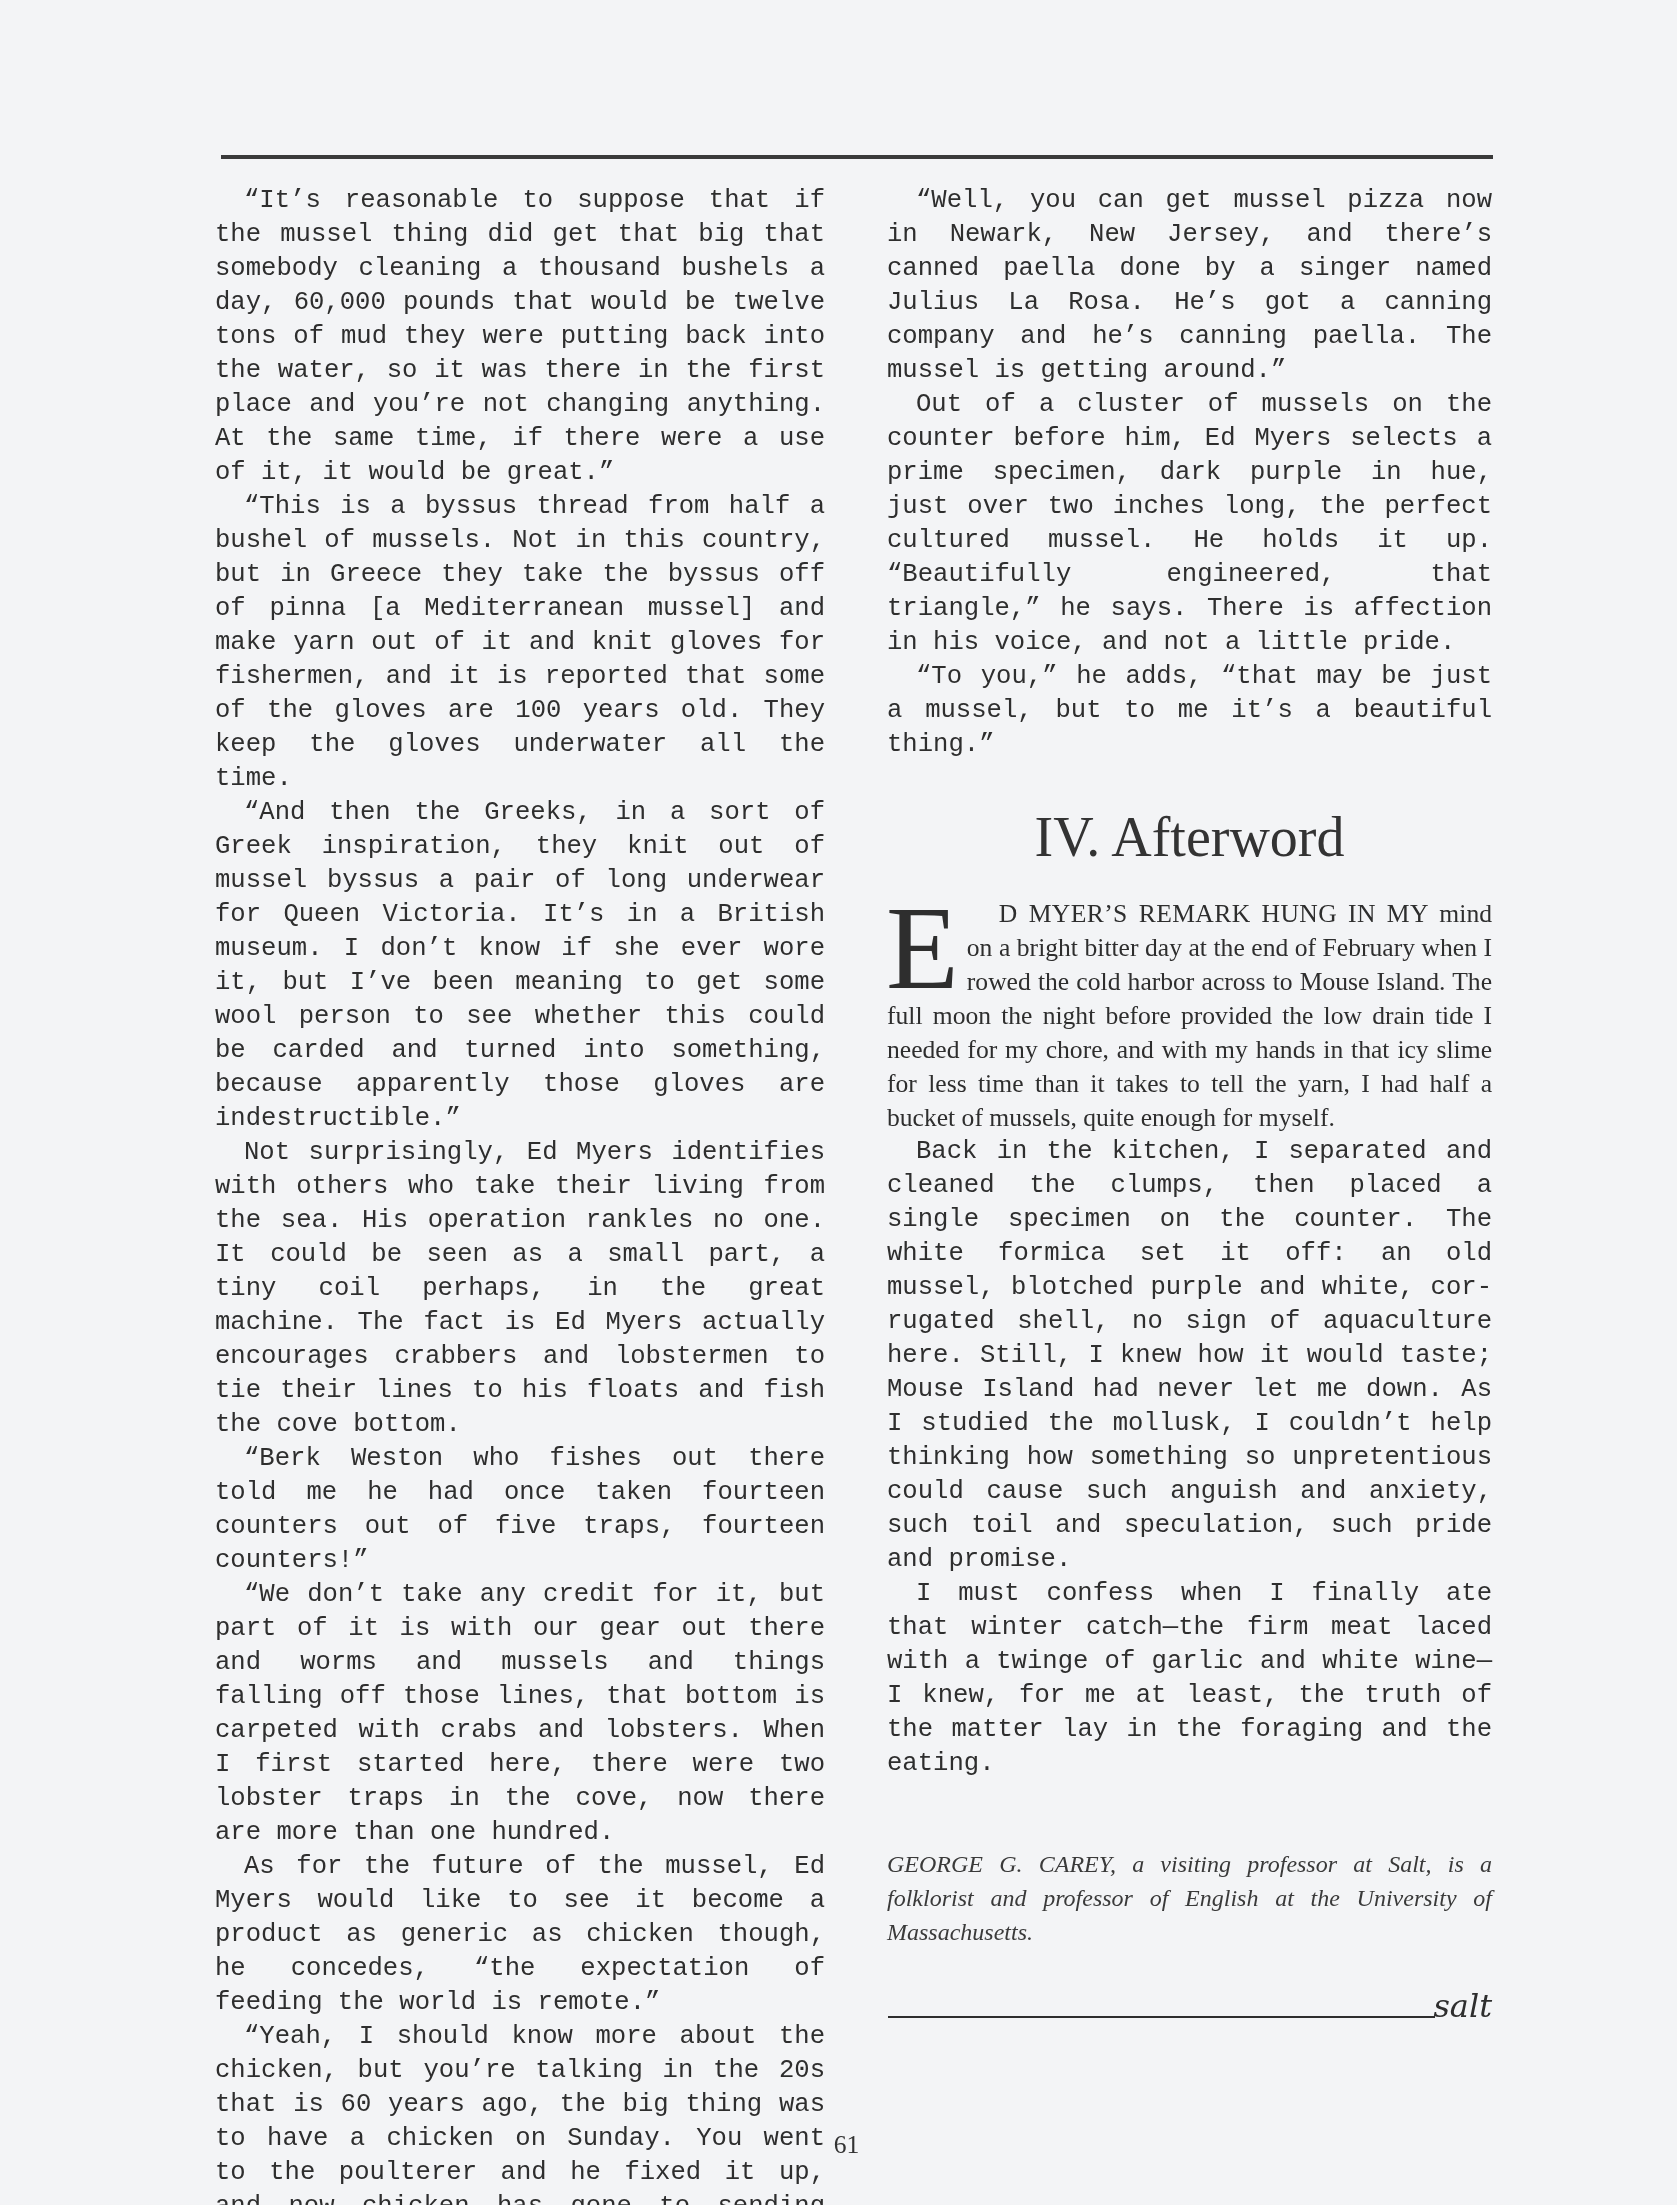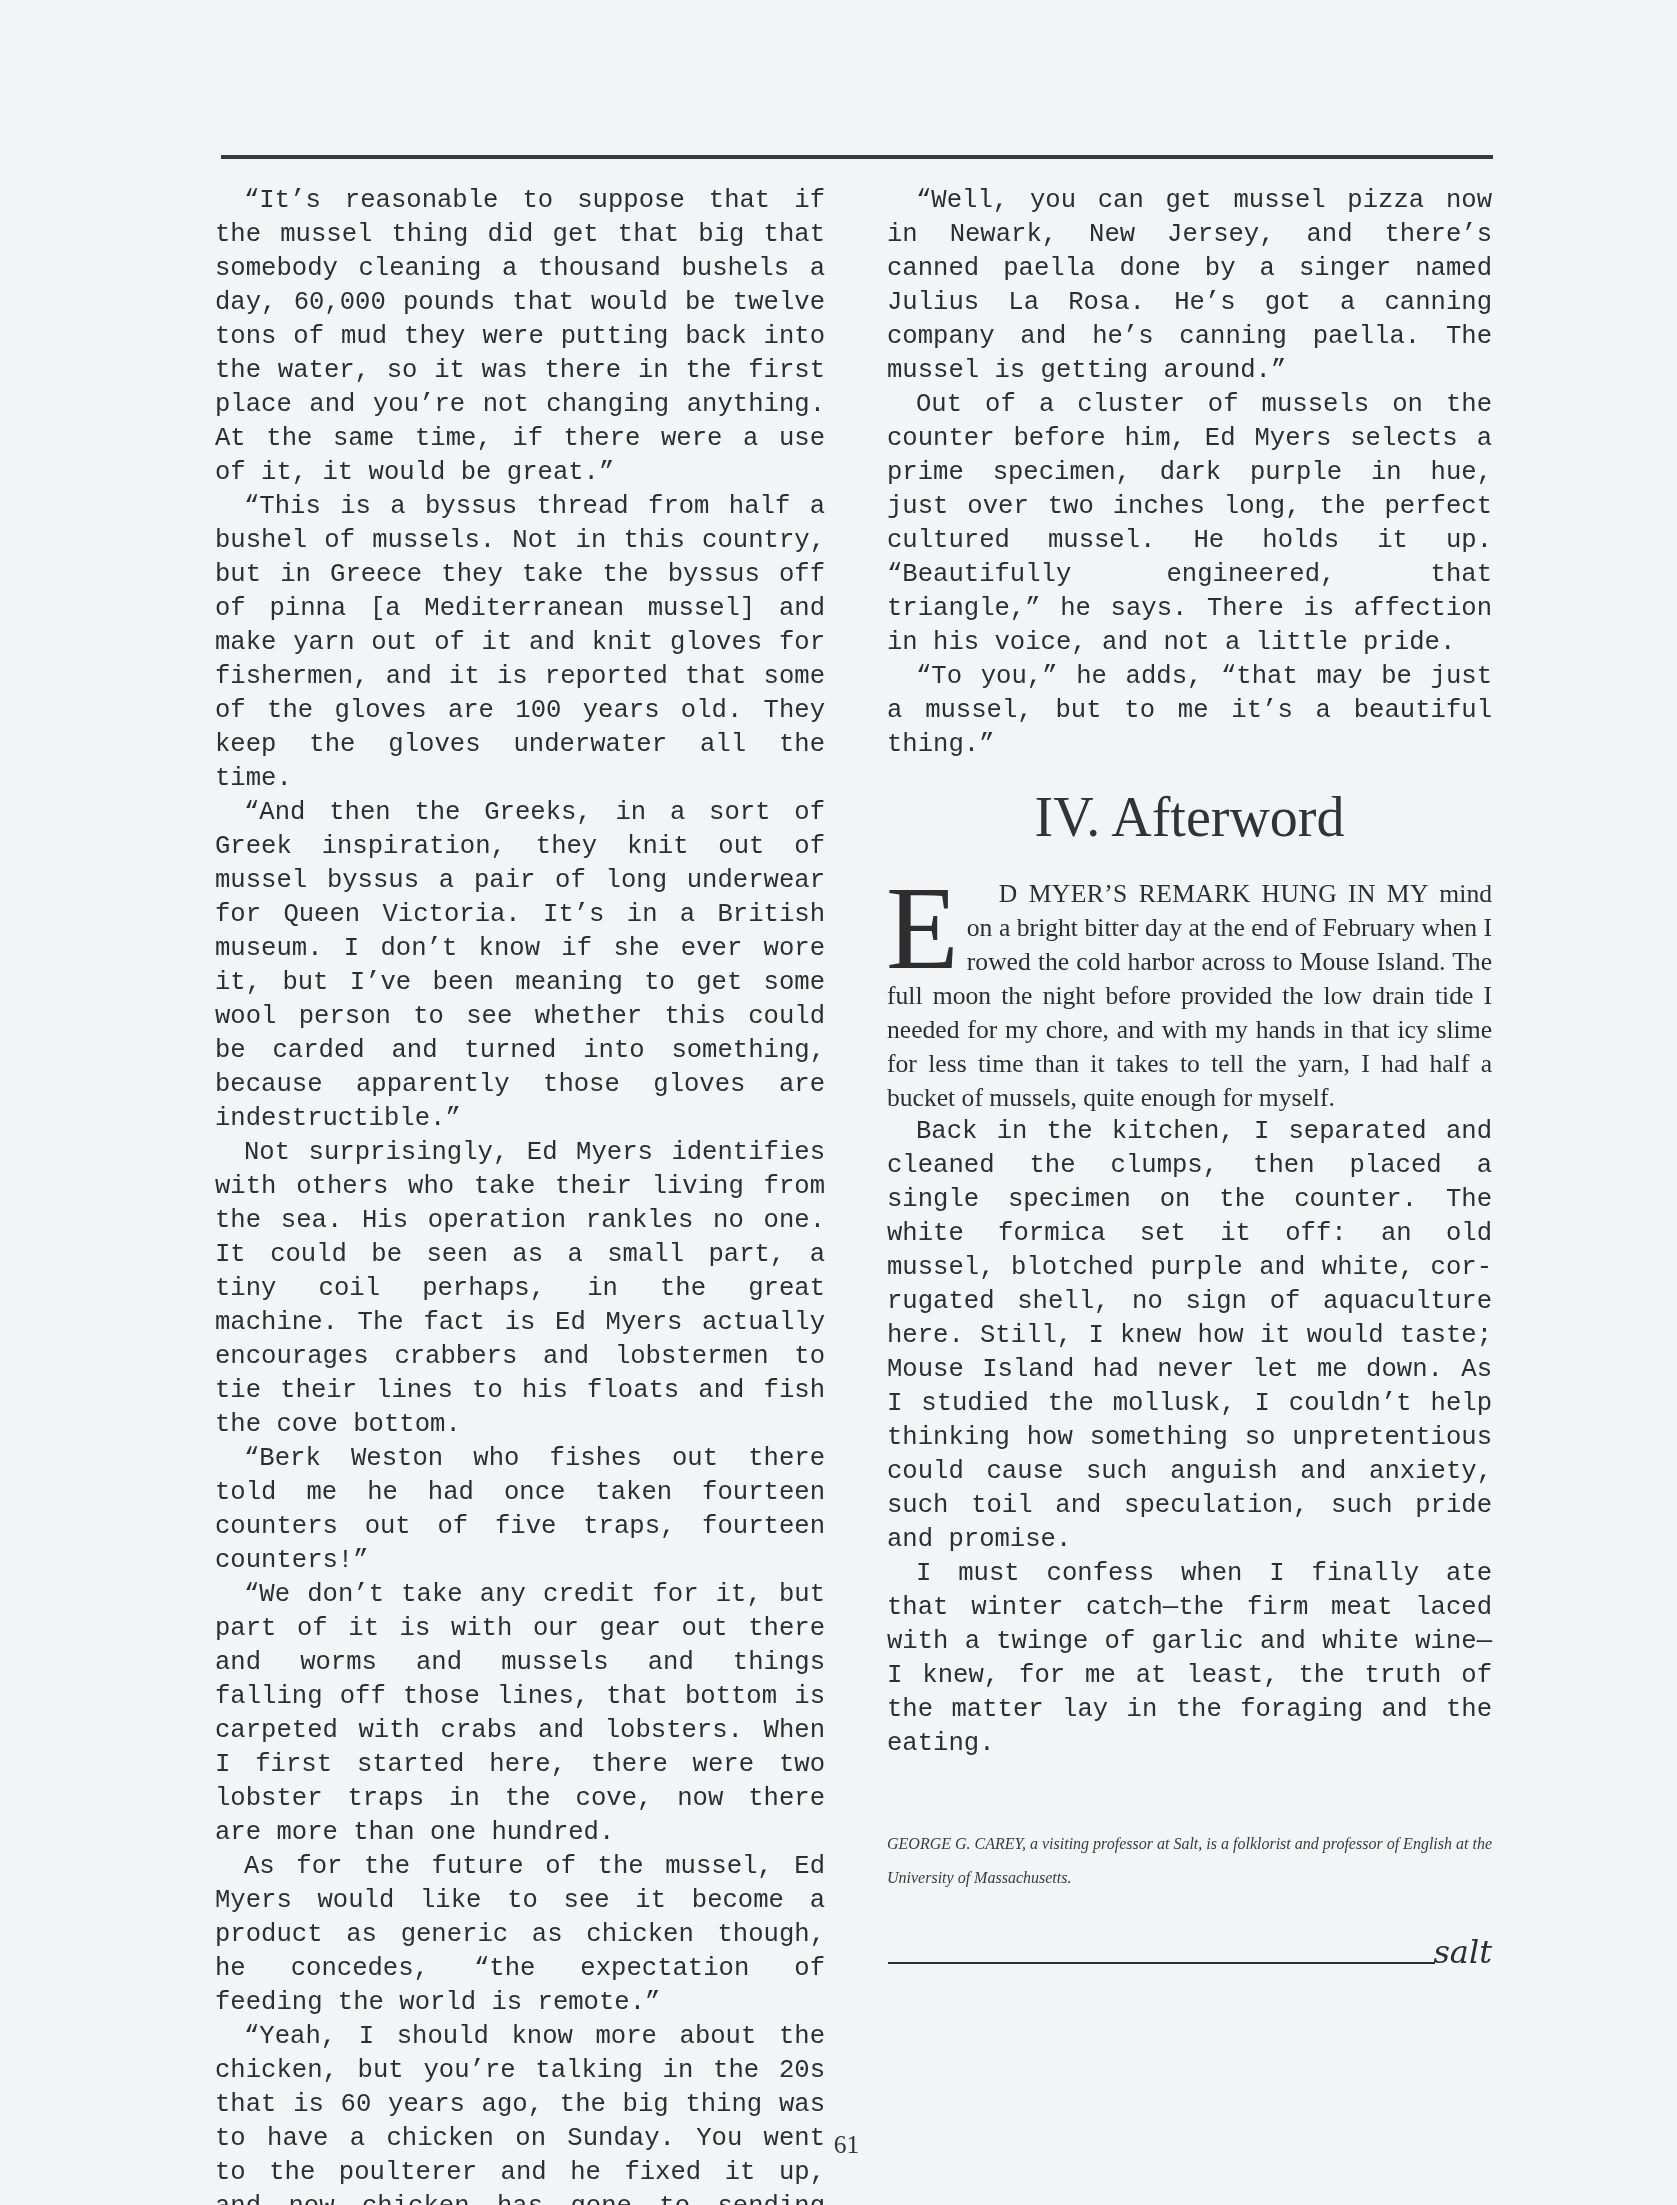--- a/index.html
+++ b/index.html
@@ -21,34 +21,34 @@
     text-align: justify;
     hyphens: manual;
   }
   .col-left { left: 215px; width: 610px; }
   .col-right { left: 887px; width: 605px; }
   .col p { margin: 0; text-indent: 0; }
   .col p.ind { text-indent: 29px; font-family: Liberation Mono, monospace; }
   .col p.cont { text-indent: 0; }
   .section-heading {
     font-size: 56px; line-height: 71px; font-weight: normal;
-    text-align: center; margin: 20px 0 24px 0;
+    text-align: center; margin: 40px 0 24px 0;
     color: #333;
   }
   .dropcap-para { position: relative; }
   .dropcap {
     float: left; font-size: 119px; line-height: 88px;
     margin: 4.4px 8px -2.6px -0.9px; padding-top: 2.6px;
     color: #2e2e2e;
     height: 97px;
   }
   .smallcaps { letter-spacing: 0.4px; margin-left: 32px; }
   .bio {
     margin-top: 66px !important;
-    font-style: italic; font-size: 16px; line-height: 34px;
+    font-style: italic; font-size: 24px; line-height: 34px;
     color: #3a3a3a;
   }
   .bio .name { font-style: italic; }
   .end-rule-row {
     position: relative; margin-top: 40px; height: 40px;
   }
   .end-rule {
     position: absolute; left: 0.9px; right: 57px; top: 26.5px; height: 2.6px; background: #2e2e2e;
   }
   .end-mark {

